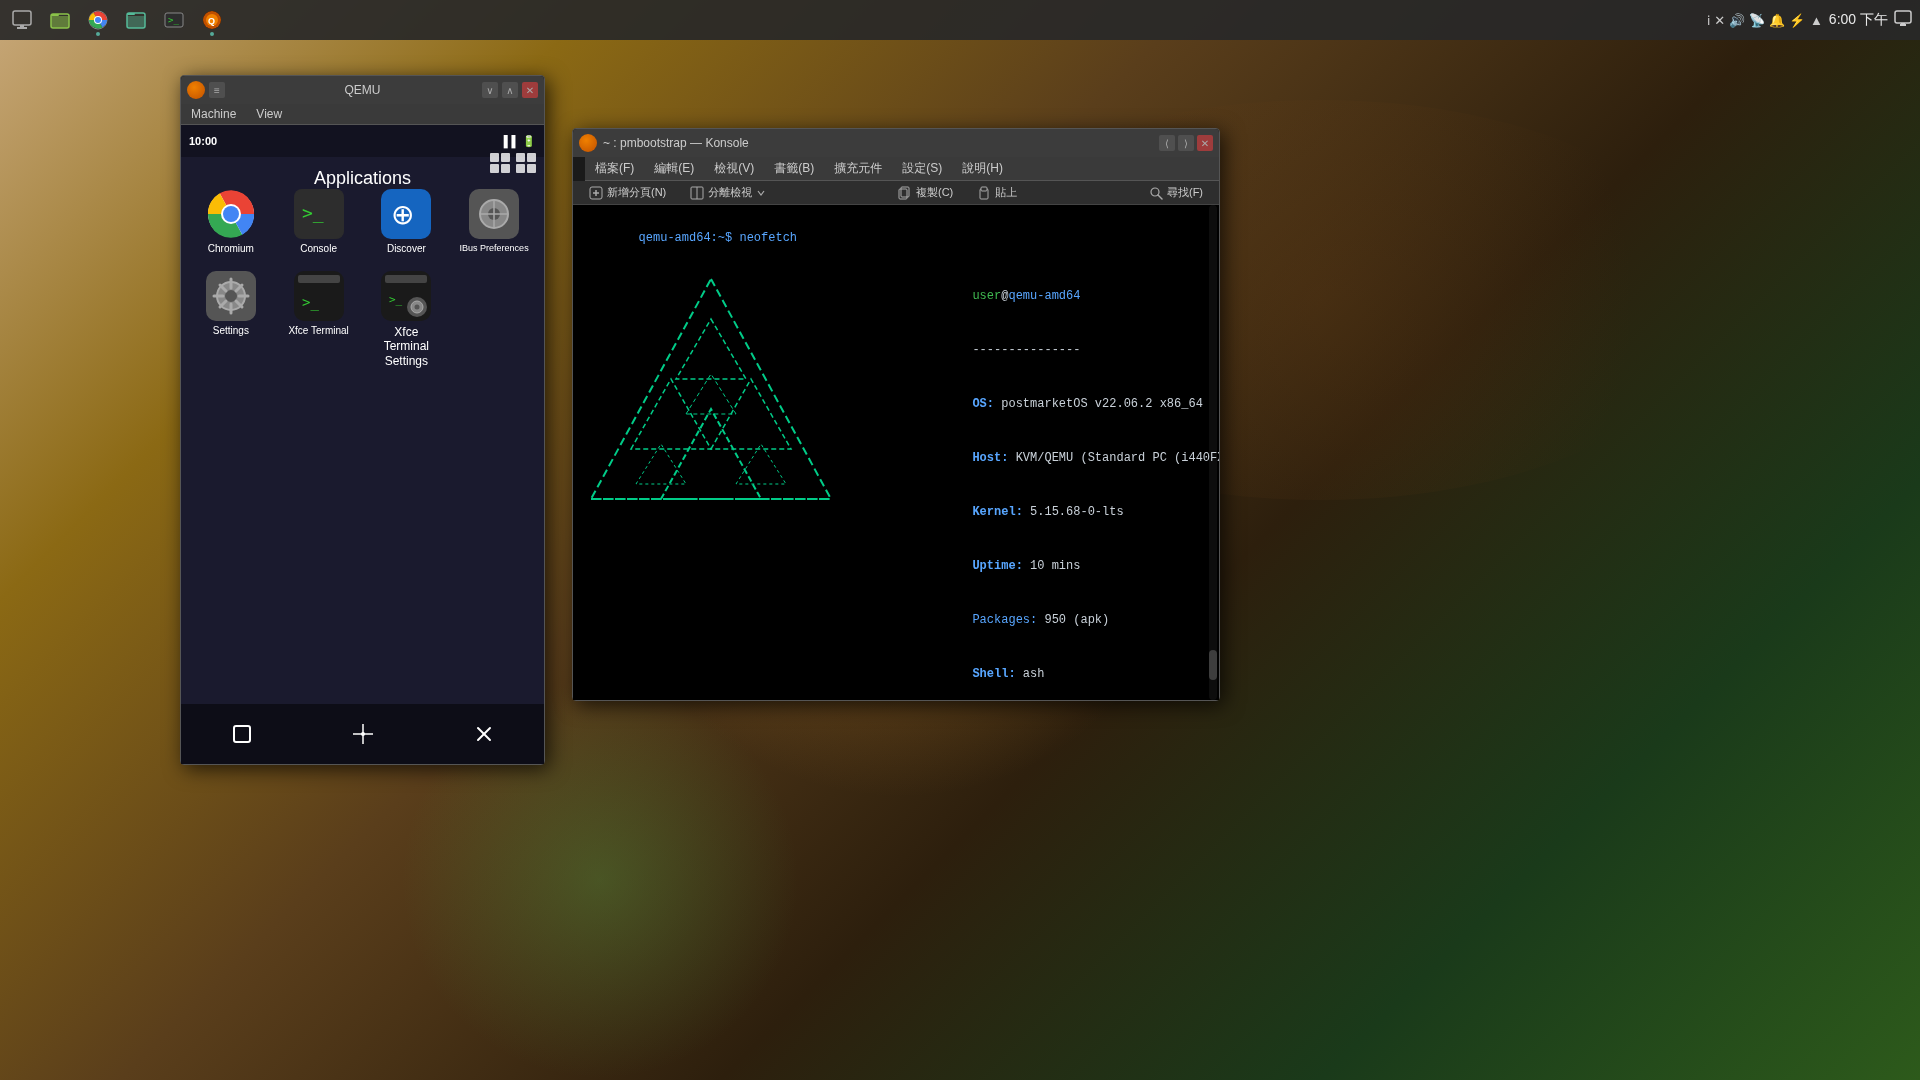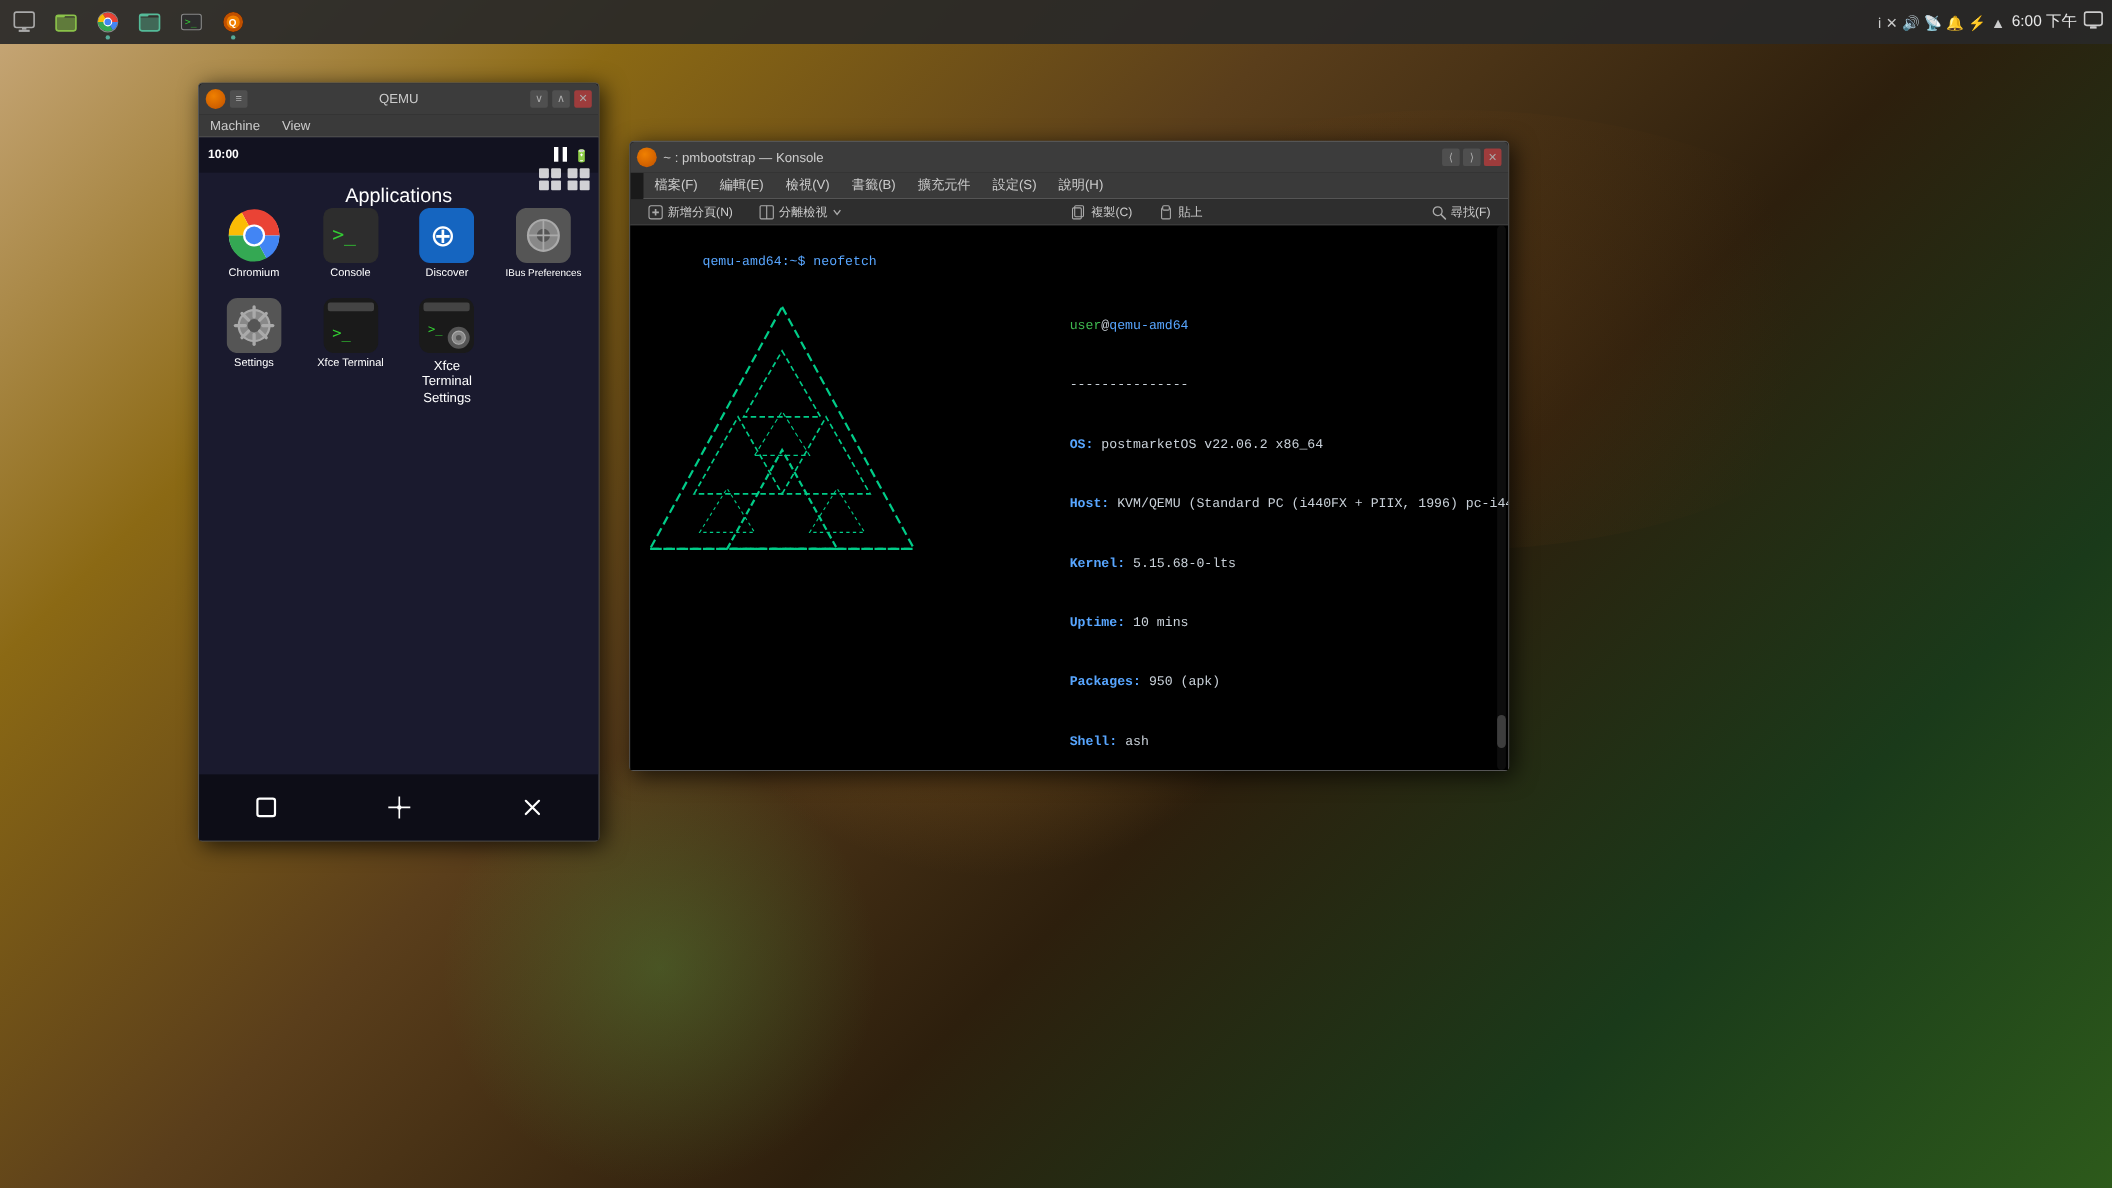--- a/index.html
+++ b/index.html
@@ -236,21 +236,21 @@
     .phone-bottom-btn {
       width: 36px; height: 36px;
       display: flex; align-items: center; justify-content: center;
       cursor: pointer;
     }
 
     
     .konsole-window {
       position: absolute;
       top: 128px; left: 572px;
-      width: 800px; height: 573px;
+      width: 648px; height: 573px;
       background: #1a1a1a;
       border: 1px solid #555;
       border-radius: 4px;
       box-shadow: 4px 4px 20px rgba(0,0,0,0.7);
       z-index: 110;
       display: flex;
       flex-direction: column;
     }
     .konsole-titlebar {
       height: 28px;
@@ -313,21 +313,21 @@
     .term-prompt { color: #58a6ff; }
     .term-value { color: #c9d1d9; }
     .term-user { color: #3fb950; }
     .term-at { color: #c9d1d9; }
     .term-host { color: #58a6ff; }
     .term-sep { color: #c9d1d9; }
     .term-os { color: #58a6ff; font-weight: bold; }
     .term-host-label { color: #58a6ff; font-weight: bold; }
     .term-kernel { color: #58a6ff; font-weight: bold; }
     .term-uptime { color: #58a6ff; font-weight: bold; }
-    .term-packages { color: #58a6ff; font-weight: bold; }
+    .term-packages { color: #58a6ff; font-weight: normal; }
     .term-shell { color: #58a6ff; font-weight: bold; }
 
     .neofetch-container {
       display: flex;
       gap: 25px;
       margin-top: 4px;
     }
     .neofetch-logo {
       color: #00cc88;
       font-family: monospace;

